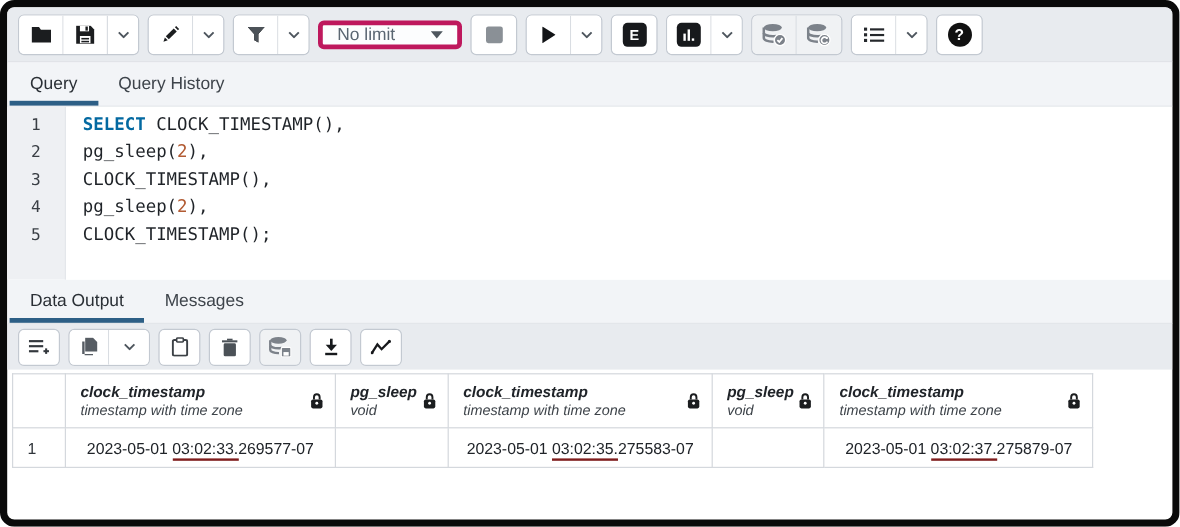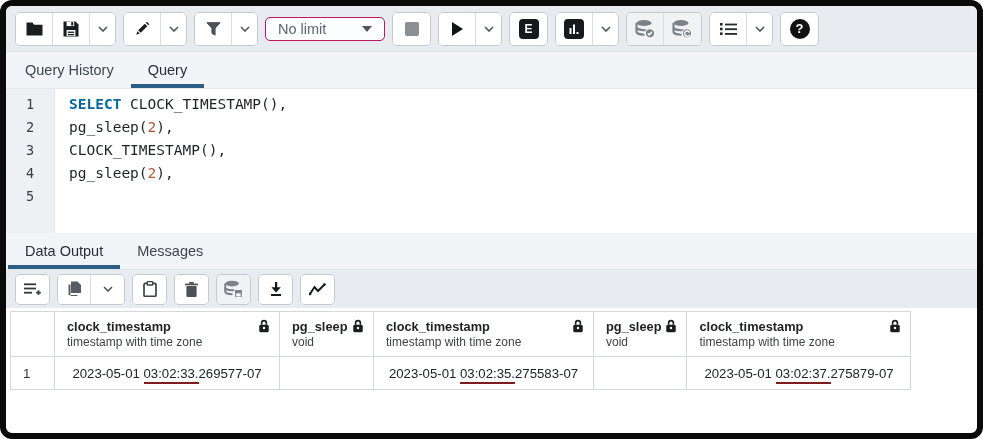--- a/index.html
+++ b/index.html
@@ -12,21 +12,21 @@
   
   .toolbar{height:46px;background:#e8ebef;display:flex;align-items:center;gap:7px;padding:0 9px;border-bottom:1px solid #dfe2e7;}
   .toolbar.results{height:38px;border-bottom:none;}
   .btn-group{display:flex;align-items:stretch;background:#fff;border:1px solid #c3c9d1;border-radius:5px;height:34px;overflow:hidden;}
   .toolbar.results .btn-group{height:31px;}
   .tbtn{display:flex;align-items:center;justify-content:center;min-width:37px;padding:0 7px;border-right:1px solid #d9dde2;background:#fff;cursor:pointer;}
   .toolbar.results .tbtn{min-width:33px;padding:0 6px;}
   .tbtn:last-child{border-right:none;}
   .tbtn.chev{min-width:25px;padding:0 5px;}
   .tbtn.disabled{background:#f0f2f4;}
-  .select{display:flex;align-items:center;justify-content:space-between;background:#fcfdfe;border:1px solid #be185d;border-radius:5px;height:24px;width:120px;padding:0 12px;color:#5a6672;font-size:14.5px;cursor:pointer;}
+  .select{display:flex;align-items:center;justify-content:space-between;background:#fcfdfe;border:4px solid #be185d;border-radius:5px;height:24px;width:120px;padding:0 12px;color:#5a6672;font-size:14.5px;cursor:pointer;}
   .caret{width:0;height:0;border-left:5px solid transparent;border-right:5px solid transparent;border-top:6px solid #4e565e;}
   .badge{width:20px;height:20px;background:#17191c;border-radius:4px;color:#fff;display:flex;align-items:center;justify-content:center;font-size:12px;font-weight:bold;}
   .circle-badge{width:20px;height:20px;background:#111;border-radius:50%;color:#fff;display:flex;align-items:center;justify-content:center;font-size:13px;font-weight:bold;}
   .stop-sq{width:14px;height:14px;background:#8a9096;border-radius:2px;}
   
   .tabbar{height:37px;background:#f2f4f7;display:flex;align-items:stretch;padding:0 2px;border-bottom:1px solid #e3e6ea;}
   .tab{display:flex;align-items:center;padding:0 17px;font-size:14.5px;color:#3e444b;position:relative;cursor:pointer;}
   .tab.active{color:#2a2f35;}
   .tab.active::after{content:"";position:absolute;left:0;right:0;bottom:0;height:4px;background:#2d5f86;}
   
@@ -35,21 +35,21 @@
   .eline{display:flex;position:relative;}
   .lnum{width:48px;flex:none;text-align:center;color:#393e44;font-size:13.5px;}
   .lcode{padding-left:15px;color:#1f2328;white-space:pre;}
   .kw{color:#0369a1;font-weight:bold;}
   .num{color:#b25b33;}
   
   .grid{padding:3px 0 0 4px;}
   table{border-collapse:collapse;table-layout:fixed;font-size:13px;color:#202429;}
   th,td{border:1px solid #d4d8dd;overflow:hidden;}
   th{height:45px;background:#fff;padding:0 9px 0 12px;vertical-align:middle;font-weight:normal;}
-  .hwrap{display:flex;justify-content:space-between;gap:4px;}
+  .hwrap{display:flex;align-items:center;justify-content:space-between;gap:4px;font-style:italic;}
   .hname{font-weight:bold;font-size:12.8px;text-align:left;line-height:16px;}
   .htype{font-size:12px;color:#3d4349;text-align:left;line-height:15px;}
   td{height:33px;text-align:center;padding:0 8px;font-size:13.2px;}
   td.rownum{text-align:left;padding-left:12px;color:#30353b;}
   .mark{border-bottom:2px solid #7f1d1d;padding-bottom:1px;}
   svg{display:block;}
 </style>
 </head>
 <body>
 
@@ -224,22 +224,22 @@
     </div>
 
     <div class="btn-group">
       <div class="tbtn">
         <span class="circle-badge">?</span>
       </div>
     </div>
   </div>
 
   <div class="tabbar" id="query-tabs">
+      <div class="tab active">Query</div>
       <div class="tab">Query History</div>
-      <div class="tab active">Query</div>
     </div>
 
   <div class="editor" id="sql-editor">
       <div class="eline">
         <div class="lnum">1</div>
         <div class="lcode"><span class="kw">SELECT</span><span> CLOCK_TIMESTAMP(),</span></div>
       </div>
       <div class="eline">
         <div class="lnum">2</div>
         <div class="lcode"><span>pg_sleep(</span><span class="num">2</span><span>),</span></div>
@@ -247,20 +247,21 @@
       <div class="eline">
         <div class="lnum">3</div>
         <div class="lcode"><span>CLOCK_TIMESTAMP(),</span></div>
       </div>
       <div class="eline">
         <div class="lnum">4</div>
         <div class="lcode"><span>pg_sleep(</span><span class="num">2</span><span>),</span></div>
       </div>
       <div class="eline">
         <div class="lnum">5</div>
+        <div class="lcode"><span>CLOCK_TIMESTAMP();</span></div>
       </div>
     </div>
 
   <div class="tabbar" id="result-tabs">
       <div class="tab active">Data Output</div>
       <div class="tab">Messages</div>
     </div>
 
   <div class="toolbar results">
     <div class="btn-group">

